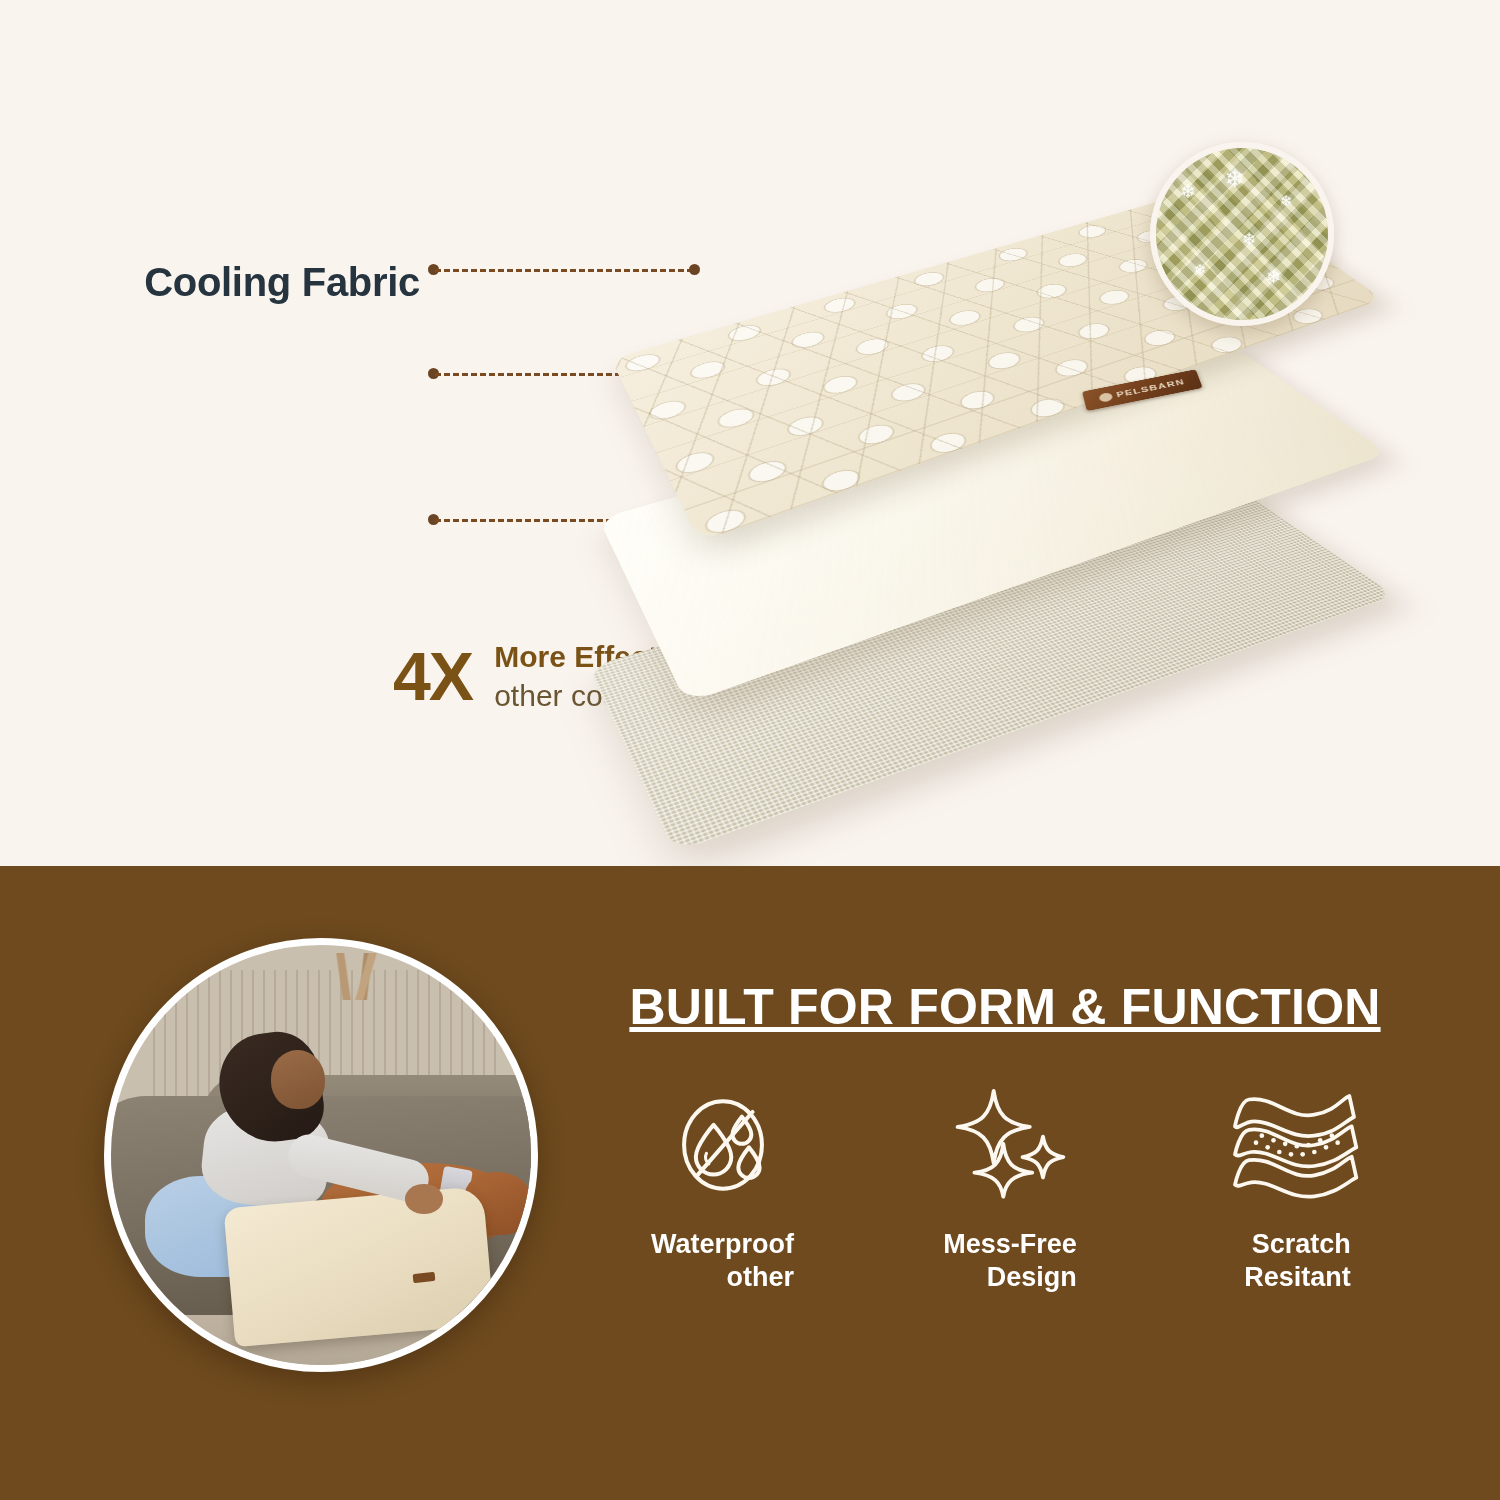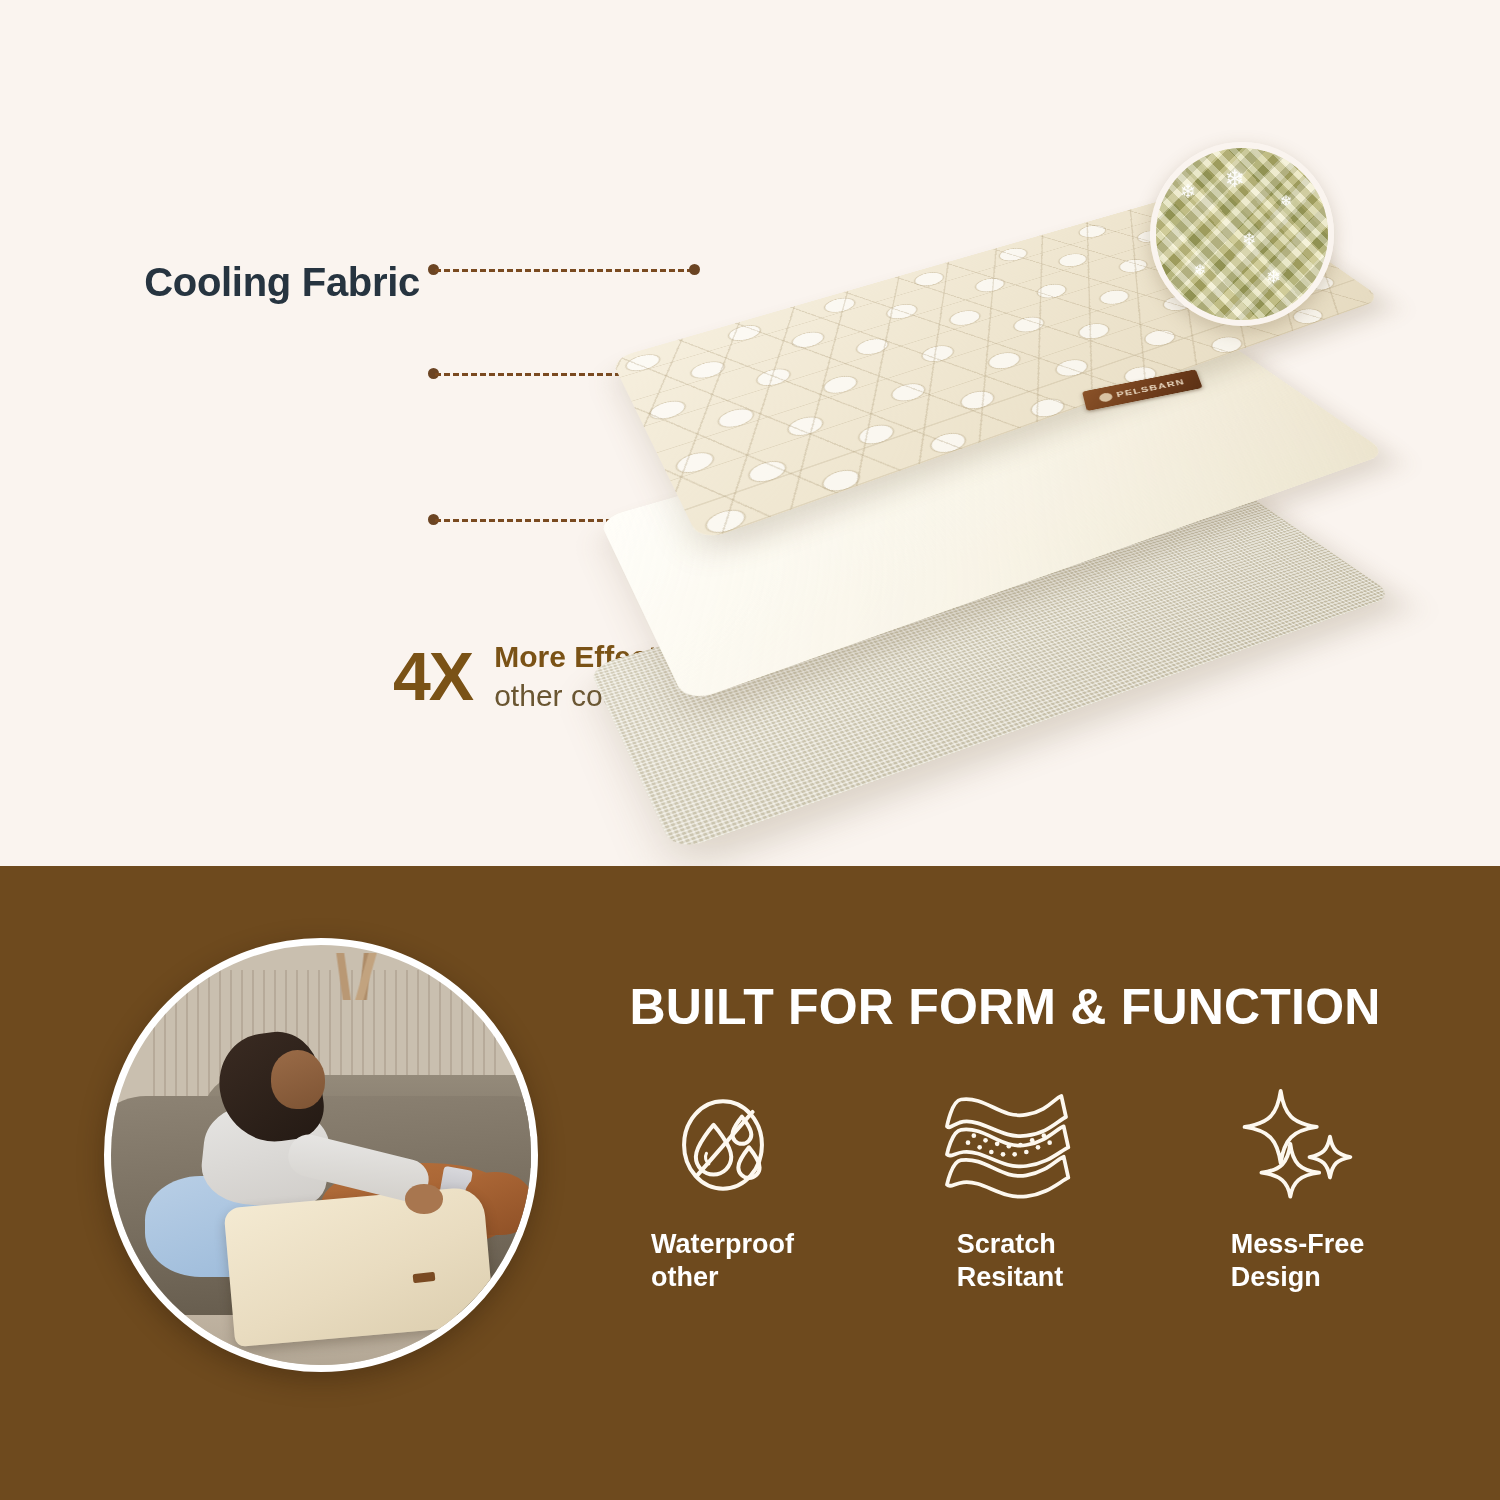--- a/index.html
+++ b/index.html
@@ -210,32 +210,32 @@
     background:linear-gradient(170deg,#E7E6E4,#D2CFCA);border-radius:20px;transform:rotate(14deg);}
   .ph-hand{left:70%;top:57%;width:9%;height:7%;background:#A8764F;border-radius:50%;}
   .ph-head{left:38%;top:25%;width:13%;height:14%;
     background:linear-gradient(160deg,#9A6B47,#7E5434);border-radius:50% 52% 46% 48%;}
   .ph-hair{left:26%;top:21%;width:24%;height:26%;
     background:linear-gradient(150deg,#3A2B22,#241A14);border-radius:52% 46% 34% 60%;transform:rotate(-8deg);}
 
   .bf-title{
     position:absolute;left:560px;top:982px;width:890px;
     color:#FFFFFF;font-size:50px;font-weight:800;letter-spacing:0.2px;
-    text-align:center;line-height:1;
+    text-align:center;line-height:1;text-decoration:underline;
   }
 
   .features{
     position:absolute;left:600px;top:1080px;width:820px;
     display:flex;justify-content:space-between;align-items:flex-start;
   }
   .feature{width:245px;display:flex;flex-direction:column;align-items:center;}
   .feature .ficon{height:130px;display:flex;align-items:center;justify-content:center;}
   .feature .flabel{
     margin-top:18px;color:#FFFFFF;font-size:27px;font-weight:700;
-    text-align:left;line-height:1.22;
+    text-align:right;line-height:1.22;
   }
 </style>
 </head>
 <body>
 
 <div class="page">
 
   <div class="top-section">
 
     <div class="labels">
@@ -327,20 +327,34 @@
           <path d="M42 33 C42 33 27 50 27 60 a15 15 0 0 0 30 0 C57 50 42 33 42 33 Z"></path>
           <path d="M36 57 a7 7 0 0 0 2 9" stroke-width="2.6"></path>
           <path d="M66 26 C66 26 58 36 58 41 a8 8 0 0 0 16 0 C74 36 66 26 66 26 Z"></path>
           <path d="M72 52 C72 52 63 63 63 69 a9 9 0 0 0 18 0 C81 63 72 52 72 52 Z"></path>
           <line x1="28" y1="76" x2="75" y2="22"></line>
         </svg>
       </div>
       <div class="flabel">
         <span>Waterproof</span><br>
         <span>other</span>
+      </div>
+    </div>
+
+    <div class="feature">
+      <div class="ficon">
+        <svg width="125" height="118" viewBox="0 0 104 98" fill="none" stroke="#FDF8EF" stroke-width="3.2" stroke-linejoin="round">
+          <path d="M38 4 C41 24 48 31 68 34 C48 37 41 44 38 64 C35 44 28 37 8 34 C28 31 35 24 38 4 Z"></path>
+          <path d="M79 42 C81 53 85 57 96 59 C85 61 81 65 79 76 C77 65 73 61 62 59 C73 57 77 53 79 42 Z"></path>
+          <path d="M46 50 C48 66 54 72 70 74 C54 76 48 82 46 94 C44 82 38 76 22 74 C38 72 44 66 46 50 Z" transform="translate(0,-2)"></path>
+        </svg>
+      </div>
+      <div class="flabel">
+        <span>Mess-Free</span><br>
+        <span>Design</span>
       </div>
     </div>
 
     <div class="feature">
       <div class="ficon">
         <svg width="140" height="110" viewBox="0 0 120 92" fill="none" stroke="#FDF8EF" stroke-width="3.2" stroke-linecap="round" stroke-linejoin="round">
           <path d="M6 30 C6 30 10 8 18 7 C40 4 52 24 74 20 C92 17 98 6 104 4 L108 22 C100 26 92 36 74 38 C52 41 38 24 20 26 C12 27 9 33 6 30 Z"></path>
           <path d="M6 54 C6 54 10 34 18 33 C40 30 52 50 74 46 C92 43 100 32 106 30 L110 48 C102 52 92 62 74 64 C52 67 38 50 20 52 C12 53 9 57 6 54 Z"></path>
           <path d="M6 80 C6 80 10 60 18 59 C40 56 52 76 74 72 C92 69 100 58 106 56 L110 74 C102 78 92 88 74 90 C52 93 38 76 20 78 C12 79 9 83 6 80 Z"></path>
           <g fill="#FDF8EF" stroke="none">
@@ -361,29 +375,15 @@
             <circle cx="89" cy="38" r="2"></circle>
           </g>
         </svg>
       </div>
       <div class="flabel">
         <span>Scratch</span><br>
         <span>Resitant</span>
       </div>
     </div>
 
-    <div class="feature">
-      <div class="ficon">
-        <svg width="125" height="118" viewBox="0 0 104 98" fill="none" stroke="#FDF8EF" stroke-width="3.2" stroke-linejoin="round">
-          <path d="M38 4 C41 24 48 31 68 34 C48 37 41 44 38 64 C35 44 28 37 8 34 C28 31 35 24 38 4 Z"></path>
-          <path d="M79 42 C81 53 85 57 96 59 C85 61 81 65 79 76 C77 65 73 61 62 59 C73 57 77 53 79 42 Z"></path>
-          <path d="M46 50 C48 66 54 72 70 74 C54 76 48 82 46 94 C44 82 38 76 22 74 C38 72 44 66 46 50 Z" transform="translate(0,-2)"></path>
-        </svg>
-      </div>
-      <div class="flabel">
-        <span>Mess-Free</span><br>
-        <span>Design</span>
-      </div>
-    </div>
-
   </div>
 
 </div>
 
 </body></html>

